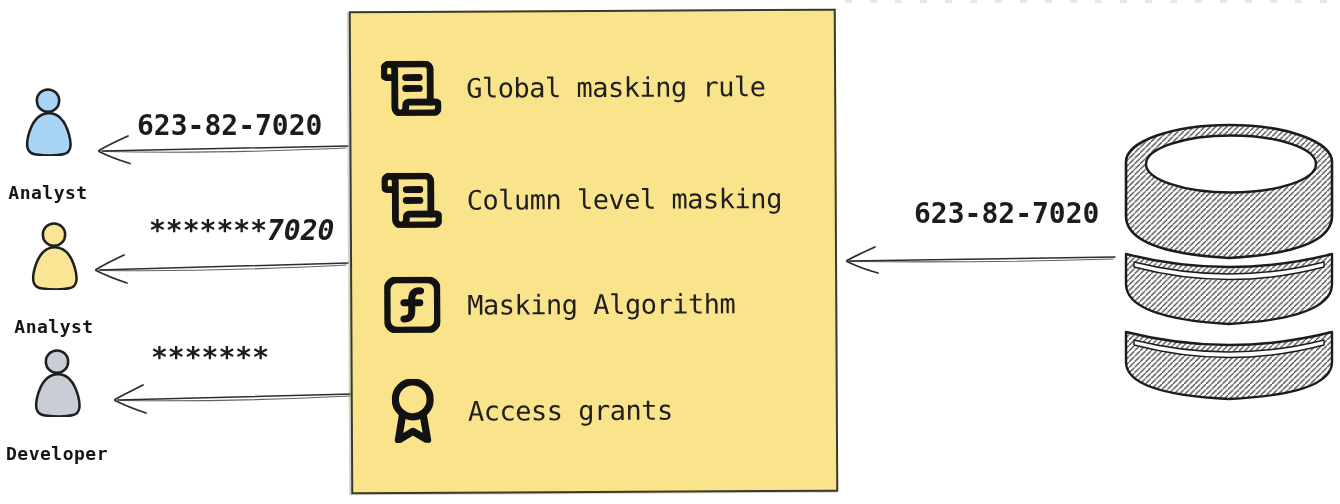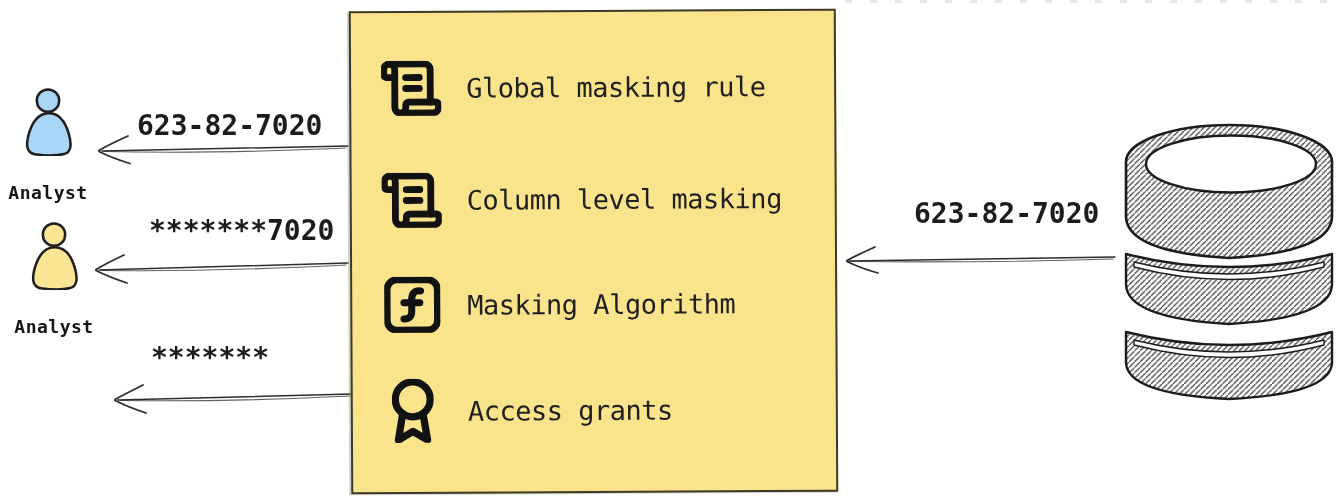--- a/index.html
+++ b/index.html
@@ -46,21 +46,21 @@
   
   .flow-label {
     position: absolute;
     font-size: 28px;
     font-weight: 700;
     color: #1c1c1c;
     line-height: 1.05;
     white-space: nowrap;
   }
   .flow-label-analyst   { left: 137px; top: 111px; }
-  .flow-label-support   { left: 149px; top: 216px; }
+  .flow-label-support   { left: 149px; top: 216px; font-style: italic; }
   .flow-label-developer { left: 151px; top: 343px; }
   .flow-label-db        { left: 914px; top: 199px; }
 
   
   .flow-arrow { position: absolute; overflow: visible; }
   .flow-arrow path { fill: none; stroke: #2d2d2d; stroke-linecap: round; }
   .flow-arrow .shaft  { stroke-width: 1.5; }
   .flow-arrow .shaft2 { stroke-width: 1.1; opacity: .75; }
   .flow-arrow .barb   { stroke-width: 1.8; }
   .arrow-analyst   { left: 92px;  top: 128px; }
@@ -123,20 +123,27 @@
   </div>
 
   <div class="persona persona-support">
     <svg width="56" height="68" viewBox="0 0 56 70">
       <circle cx="28" cy="13" r="11.5" stroke="#1f1f1f" stroke-width="2.6" fill="#f9e594"></circle>
       <path d="M 28 26 C 18 26.5 11 36 7.5 50 C 5 61 7 67.5 16 68.5 C 25 69.5 38 69.5 44.5 68 C 52 66.5 52.5 58 49.5 47.5 C 45.5 33.5 38 25.5 28 26 Z" stroke="#1f1f1f" stroke-width="2.6" stroke-linejoin="round" fill="#f9e594"></path>
     </svg>
     <div class="persona-label">Analyst</div>
   </div>
 
+  <div class="persona persona-developer">
+    <svg width="56" height="68" viewBox="0 0 56 70">
+      <circle cx="28" cy="13" r="11.5" stroke="#1f1f1f" stroke-width="2.6" fill="#c9ced6"></circle>
+      <path d="M 28 26 C 18 26.5 11 36 7.5 50 C 5 61 7 67.5 16 68.5 C 25 69.5 38 69.5 44.5 68 C 52 66.5 52.5 58 49.5 47.5 C 45.5 33.5 38 25.5 28 26 Z" stroke="#1f1f1f" stroke-width="2.6" stroke-linejoin="round" fill="#c9ced6"></path>
+    </svg>
+    <div class="persona-label">Developer</div>
+  </div>
 
   <div class="flow-label flow-label-analyst">623-82-7020</div>
   <div class="flow-label flow-label-support">*******7020</div>
   <div class="flow-label flow-label-developer">*******</div>
   <div class="flow-label flow-label-db">623-82-7020</div>
 
   <svg class="flow-arrow arrow-analyst" width="262" height="46" viewBox="0 0 262 46">
     <path class="shaft" d="M 256 18 L 10 23"></path>
     <path class="shaft2" d="M 254 20 Q 120 26 12 23.5"></path>
     <path class="barb" d="M 36 8 Q 16 17 7 22.5"></path>

